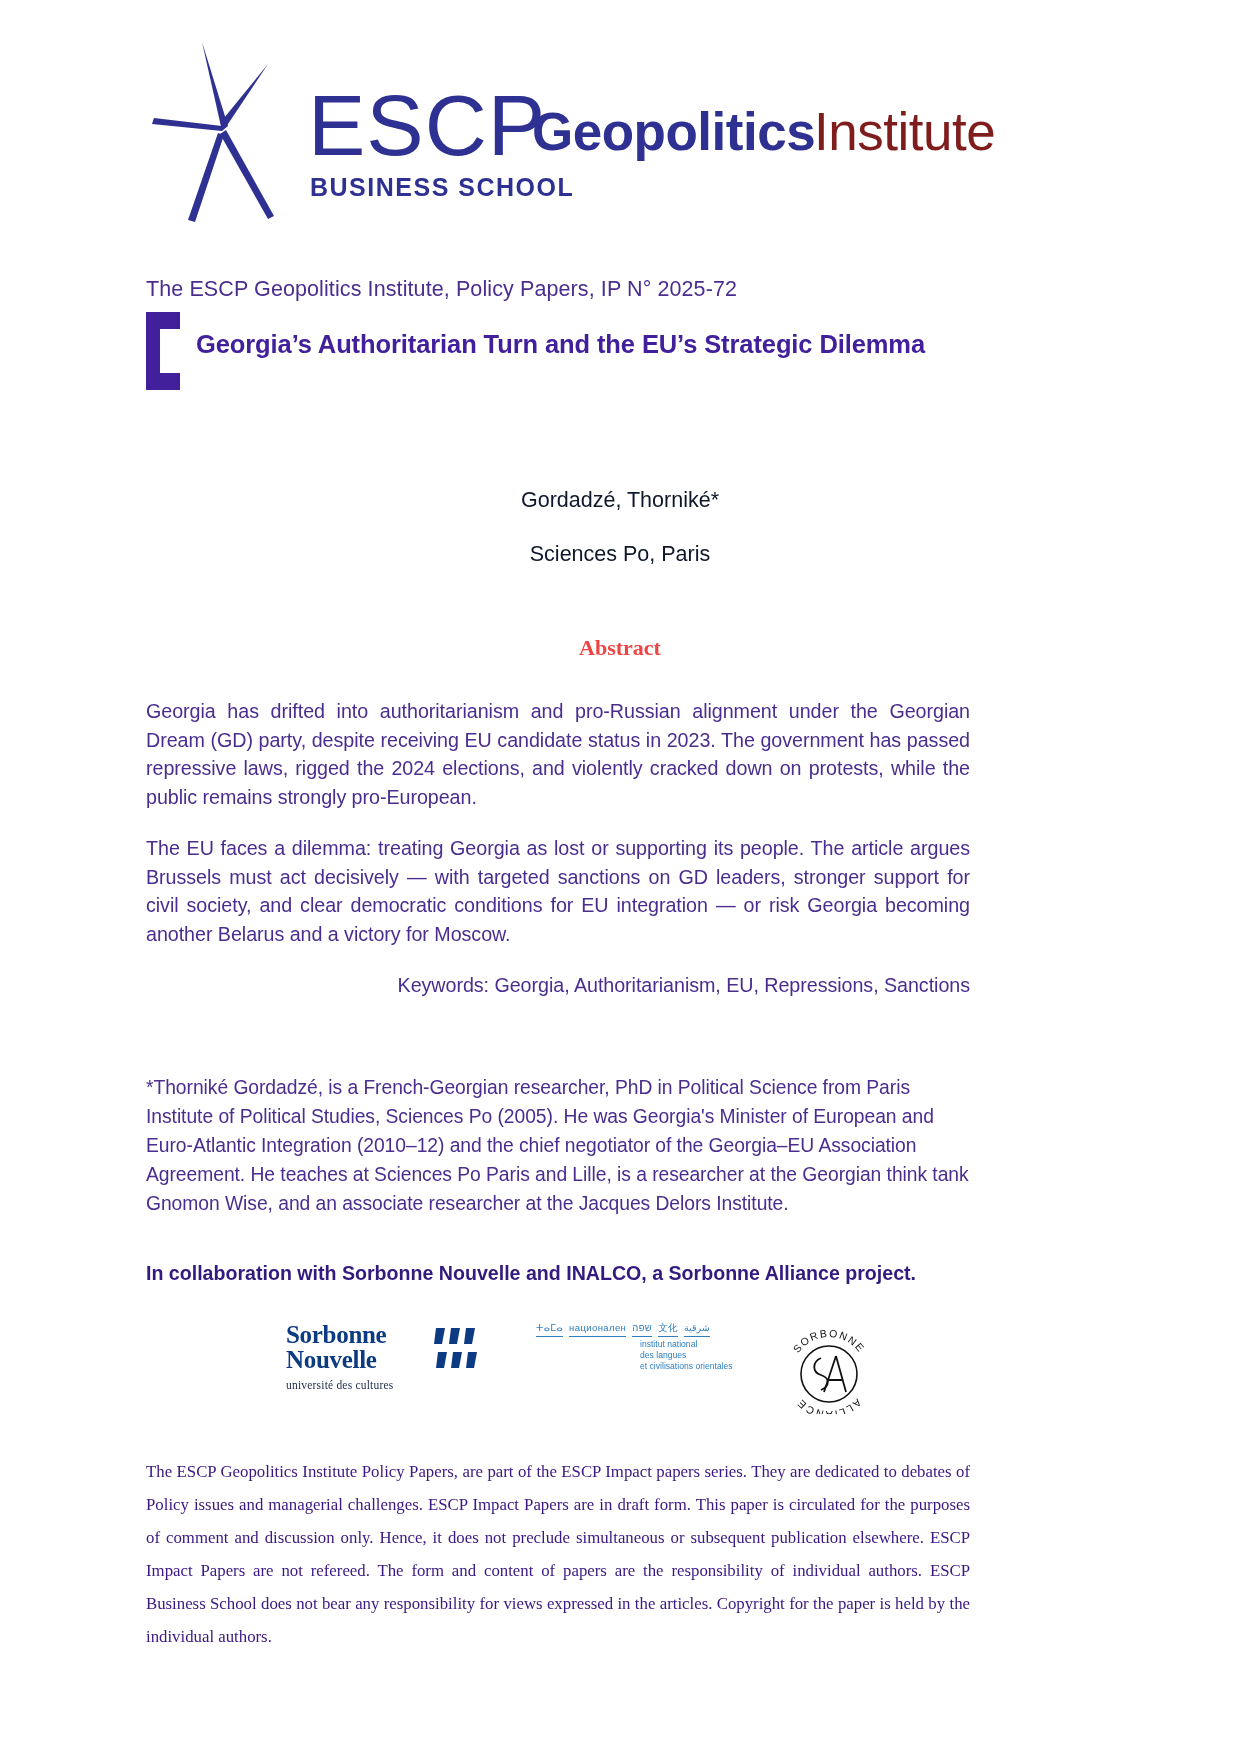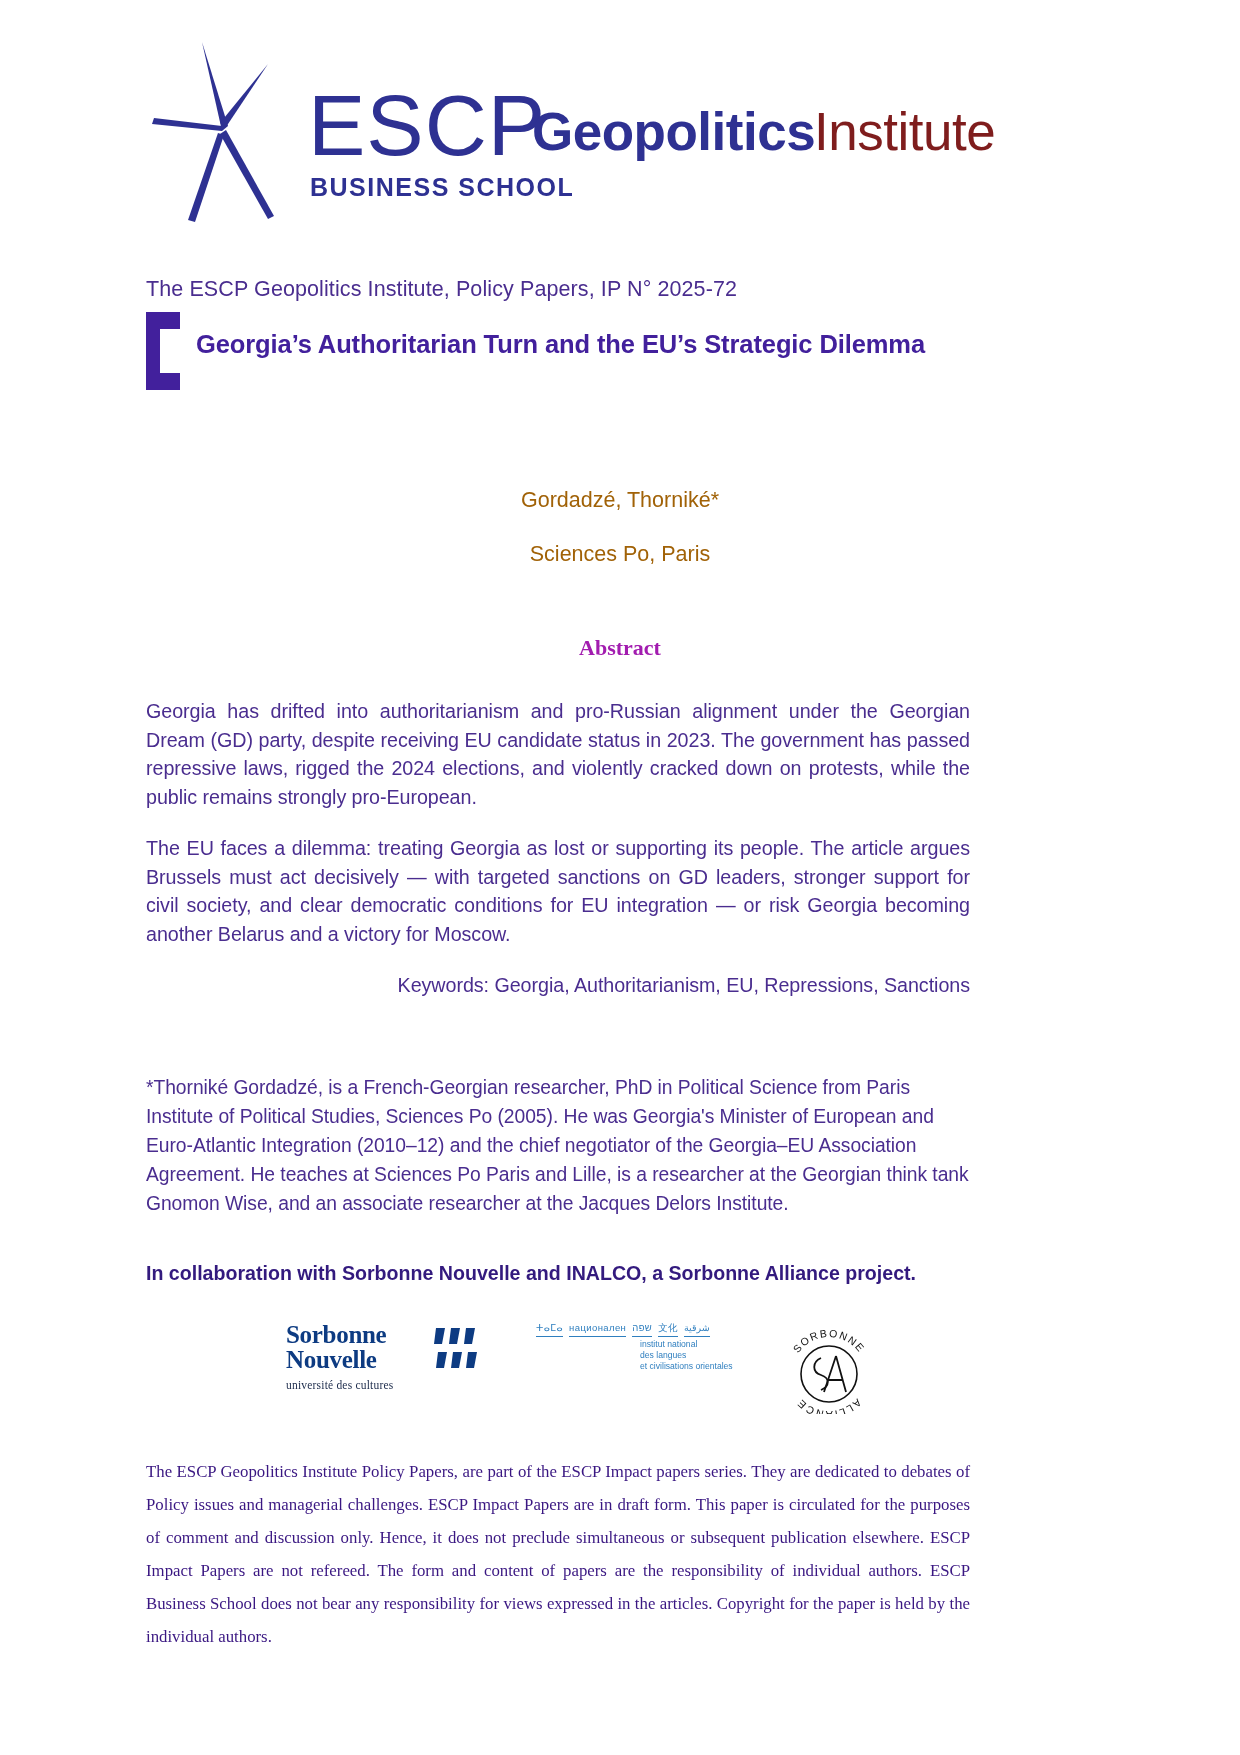--- a/index.html
+++ b/index.html
@@ -117,35 +117,35 @@
     color: #42209c;
     letter-spacing: -0.1px;
   }
 
   
   .author, .affiliation {
     position: absolute;
     width: 1240px;
     text-align: center;
     font-size: 21.5px;
-    color: #a16207;
+    color: #0f172a;
   }
   .author { top: 488px; }
   .affiliation { top: 542px; }
 
   
   .abstract-heading {
     position: absolute;
     width: 1240px;
     top: 635px;
     text-align: center;
     font-family: "Liberation Serif", serif;
     font-size: 22px;
     font-weight: bold;
-    color: #a21caf;
+    color: #ef4444;
   }
 
   
   .abstract-body {
     position: absolute;
     left: 146px;
     top: 697px;
     width: 824px;
   }
   .abstract-body p {

